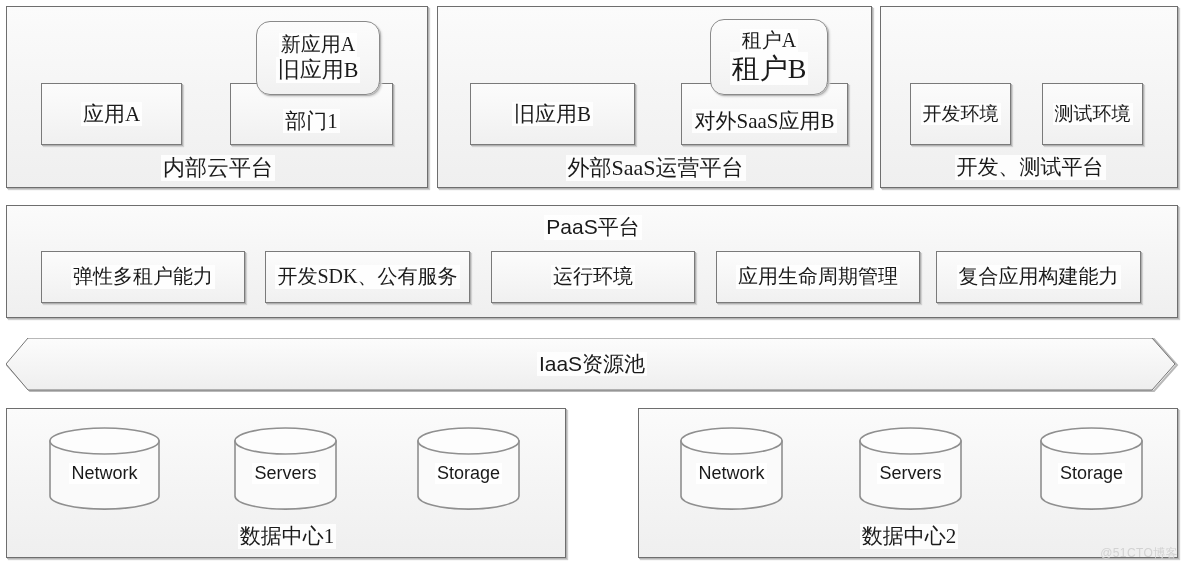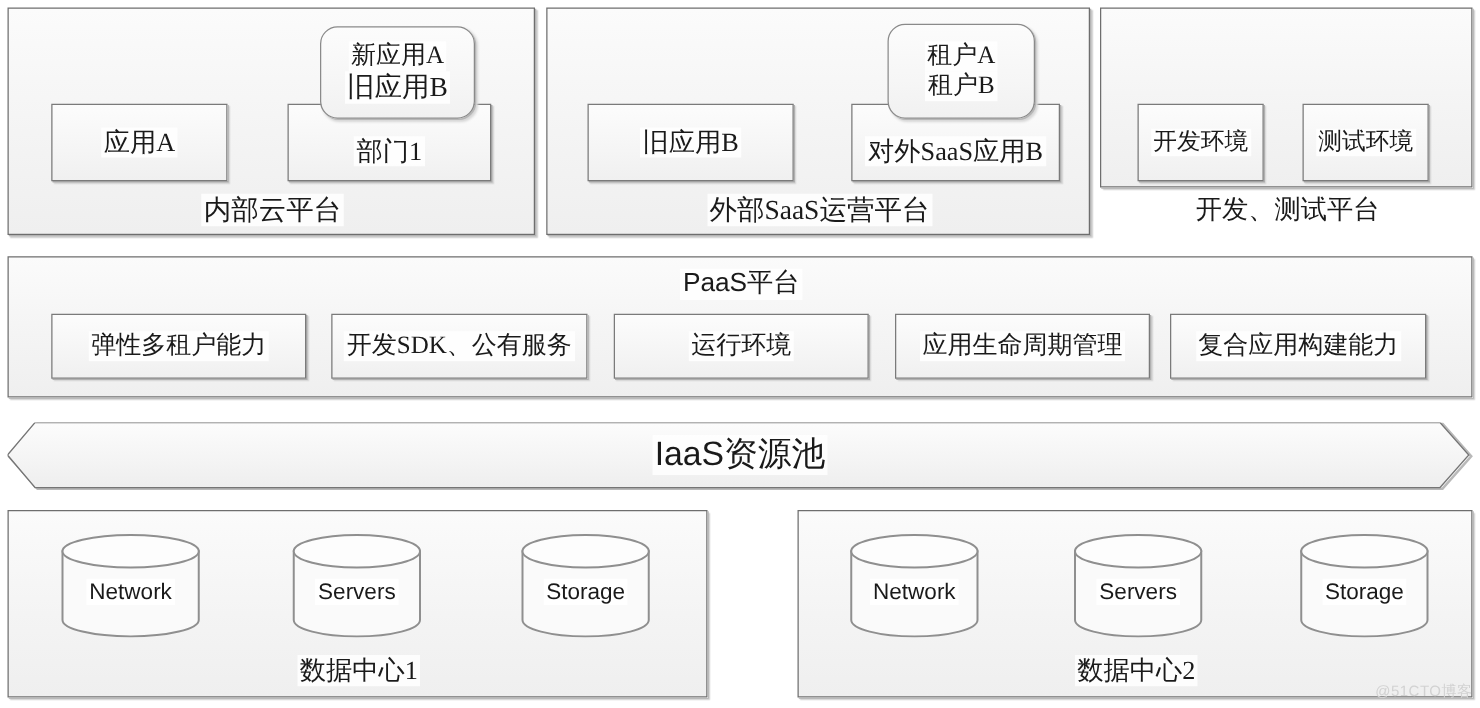--- a/index.html
+++ b/index.html
@@ -130,28 +130,28 @@
 
   <div class="panel" style="left:437px; top:6px; width:435px; height:182px;">
     <div class="box" style="left:32px; top:76px; width:165px; height:62px;">
       <span class="lbl cn" style="font-size:21px;">旧应用B</span>
     </div>
     <div class="box" style="left:243px; top:76px; width:167px; height:62px;">
       <span class="lbl cn" style="font-size:21px; margin-top:14px;">对外SaaS应用B</span>
     </div>
     <div class="rbox" style="left:272px; top:12px; width:118px; height:76px;">
       <span class="lbl cn" style="font-size:20px;">租户A</span>
-      <span class="lbl cn" style="font-size:20px;">租户B</span>
+      <span class="lbl cn" style="font-size:28px;">租户B</span>
     </div>
     <div class="cap" style="left:0; top:148px; width:435px;">
       <span class="lbl cn" style="font-size:22px;">外部SaaS运营平台</span>
     </div>
   </div>
 
-  <div class="panel" style="left:880px; top:6px; width:298px; height:144px;text-decoration:underline;">
+  <div class="panel" style="left:880px; top:6px; width:298px; height:182px;text-decoration:underline;">
     <div class="box" style="left:29px; top:76px; width:101px; height:62px;">
       <span class="lbl cn" style="font-size:19px;">开发环境</span>
     </div>
     <div class="box" style="left:161px; top:76px; width:101px; height:62px;">
       <span class="lbl cn" style="font-size:19px;">测试环境</span>
     </div>
     <div class="cap" style="left:0; top:148px; width:298px;">
       <span class="lbl cn" style="font-size:21px;">开发、测试平台</span>
     </div>
   </div>
@@ -182,21 +182,21 @@
       <polygon points="24,1 1148,1 1171,27 1148,53 24,53 1,27" fill="#f3f3f3" stroke="#b9b9b9" stroke-width="2"></polygon>
       <polygon points="22,0 1146,0 1169,26 1146,52 22,52 0,26" fill="url(#iaasGrad)" stroke="#757575" stroke-width="1"></polygon>
       <defs>
         <linearGradient id="iaasGrad" x1="0" y1="0" x2="0" y2="1">
           <stop offset="0%" stop-color="#fcfcfc"></stop>
           <stop offset="60%" stop-color="#f4f4f4"></stop>
           <stop offset="100%" stop-color="#eeeeee"></stop>
         </linearGradient>
       </defs>
     </svg>
-    <span class="hex-label lbl" style="font-size:27px;">IaaS资源池</span>
+    <span class="hex-label lbl" style="font-size:21px;">IaaS资源池</span>
   </div>
 
   <div class="panel" style="left:6px; top:408px; width:560px; height:150px;">
 
     <div class="cyl" style="left:41px; top:18px; width:113px; height:83px;">
       <svg width="113" height="83" viewBox="0 0 113 83">
         <path d="M2,14 L2,69 A54,13 0 0 0 111,69 L111,14 Z" fill="#fafafa" stroke="#8f8f8f" stroke-width="1.6"></path>
         <ellipse cx="56.5" cy="14" rx="54.5" ry="13" fill="#fdfdfd" stroke="#8f8f8f" stroke-width="1.6"></ellipse>
       </svg>
       <span class="cyl-text" style="top:36px;">

